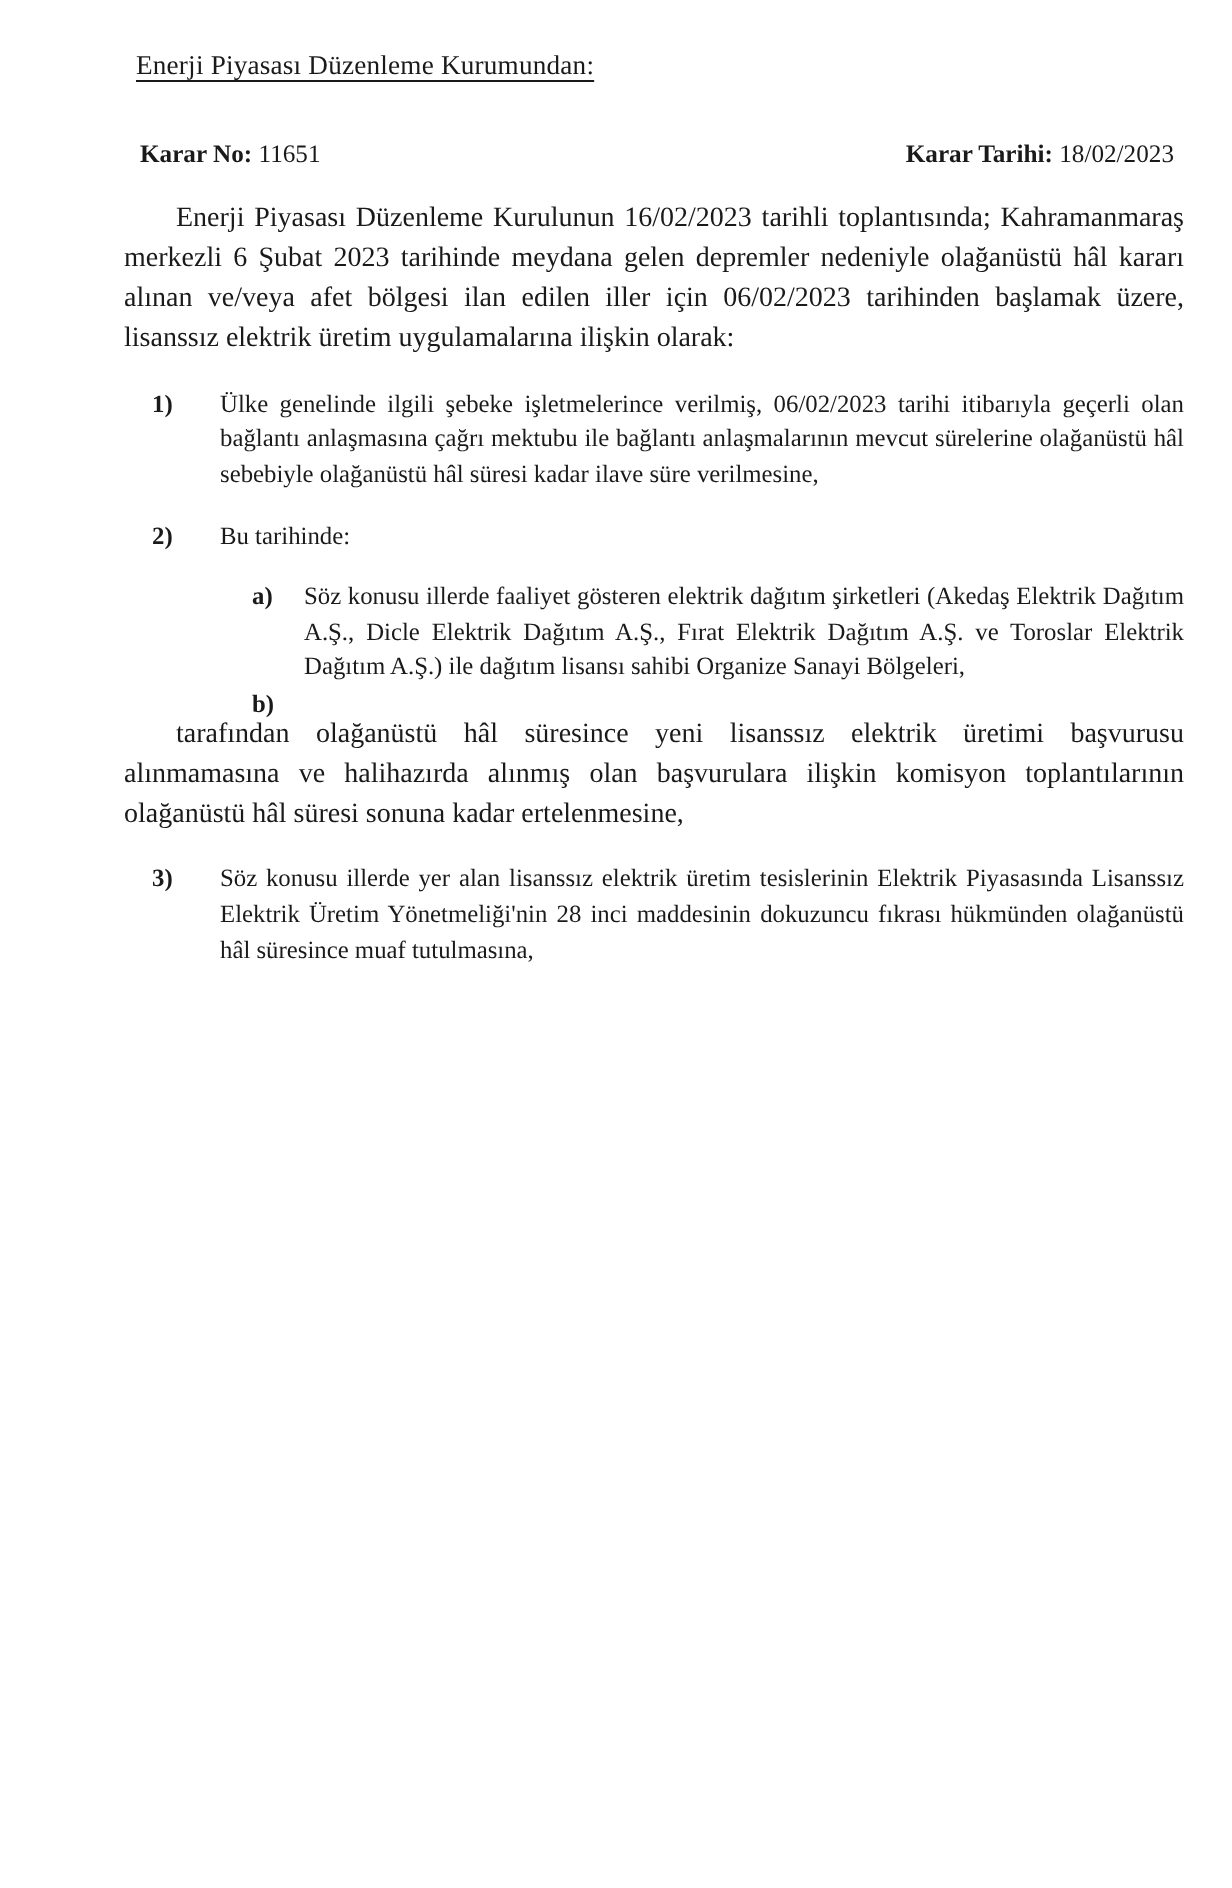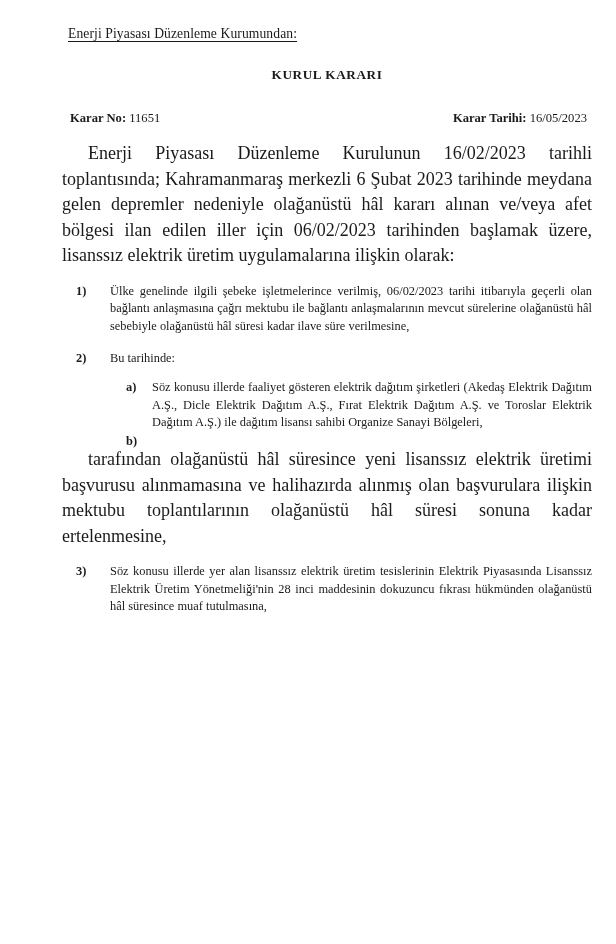--- a/index.html
+++ b/index.html
@@ -56,21 +56,21 @@
     align-items: baseline;
     margin: 28px 5px 0 0;
     font-size: 12.6px;
   }
   .meta-item { white-space: nowrap; }
   .meta-label { font-weight: bold; }
   .meta-value { font-weight: normal; }
   .meta-left { margin-left: 8px; }
 
   p.body-par {
-    font-size: 18px;
+    font-size: 14px;
     line-height: 1.42;
     text-align: justify;
     text-justify: inter-word;
     margin: 15px 0 0 0;
     hyphens: none;
   }
   p.body-par.indent { text-indent: 26px; }
 
   
   ol.lvl1 {
@@ -131,30 +131,29 @@
 </head>
 <body>
 
 <div class="page">
   <div class="content">
 
     <div>
       <span class="issuer">Enerji Piyasası Düzenleme Kurumundan:</span>
     </div>
 
-    <div class="doc-title">KURUL KARARI</div>
 
     <div class="meta-row">
       <div class="meta-item meta-left">
         <span class="meta-label">Karar No:</span>
         <span class="meta-value">11651</span>
       </div>
       <div class="meta-item">
         <span class="meta-label">Karar Tarihi:</span>
-        <span class="meta-value">16/05/2023</span>
+        <span class="meta-value">18/02/2023</span>
       </div>
     </div>
 
     <p class="body-par indent">Enerji Piyasası Düzenleme Kurulunun 16/02/2023 tarihli toplantısında; Kahramanmaraş merkezli 6 Şubat 2023 tarihinde meydana gelen depremler nedeniyle olağanüstü hâl kararı alınan ve/veya afet bölgesi ilan  edilen iller için 06/02/2023 tarihinden başlamak üzere,  lisanssız elektrik üretim uygulamalarına ilişkin olarak:</p>
 
     <ol class="lvl1">
       <li>
         <span class="marker">1)</span>
         <span>Ülke genelinde ilgili şebeke işletmelerince verilmiş, 06/02/2023 tarihi itibarıyla geçerli olan bağlantı anlaşmasına çağrı mektubu ile bağlantı anlaşmalarının mevcut sürelerine olağanüstü hâl sebebiyle olağanüstü hâl süresi kadar ilave süre verilmesine,</span>
       </li>
@@ -167,21 +166,21 @@
             <span class="marker">a)</span>
             <span>Söz konusu illerde faaliyet gösteren elektrik dağıtım şirketleri (Akedaş Elektrik Dağıtım A.Ş., Dicle Elektrik Dağıtım A.Ş., Fırat Elektrik Dağıtım A.Ş. ve Toroslar Elektrik Dağıtım A.Ş.) ile dağıtım lisansı sahibi Organize Sanayi Bölgeleri,</span>
           </li>
           <li>
             <span class="marker">b)</span>
           </li>
         </ol>
       </li>
     </ol>
 
-    <p class="body-par indent">tarafından olağanüstü hâl süresince yeni lisanssız elektrik üretimi başvurusu alınmamasına ve halihazırda alınmış olan başvurulara ilişkin mektubu toplantılarının olağanüstü hâl süresi sonuna kadar ertelenmesine,</p>
+    <p class="body-par indent">tarafından olağanüstü hâl süresince yeni lisanssız elektrik üretimi başvurusu alınmamasına ve halihazırda alınmış olan başvurulara ilişkin komisyon toplantılarının olağanüstü hâl süresi sonuna kadar ertelenmesine,</p>
 
     <ol class="lvl1">
       <li>
         <span class="marker">3)</span>
         <span>Söz konusu illerde yer alan lisanssız elektrik üretim tesislerinin Elektrik Piyasasında Lisanssız Elektrik Üretim Yönetmeliği'nin 28 inci maddesinin dokuzuncu fıkrası hükmünden olağanüstü hâl süresince muaf tutulmasına,</span>
       </li>
     </ol>
 
 
   </div>

